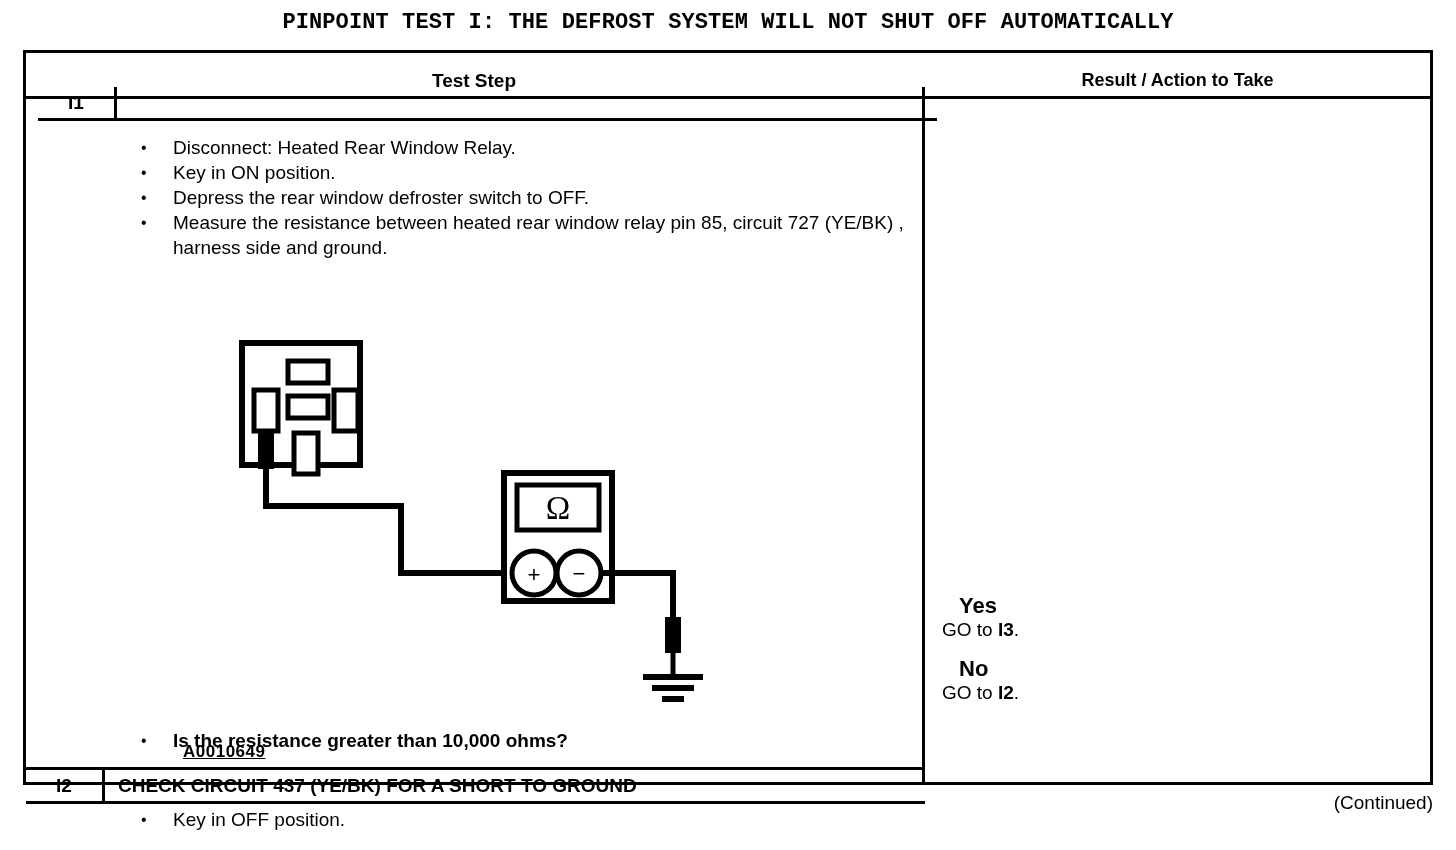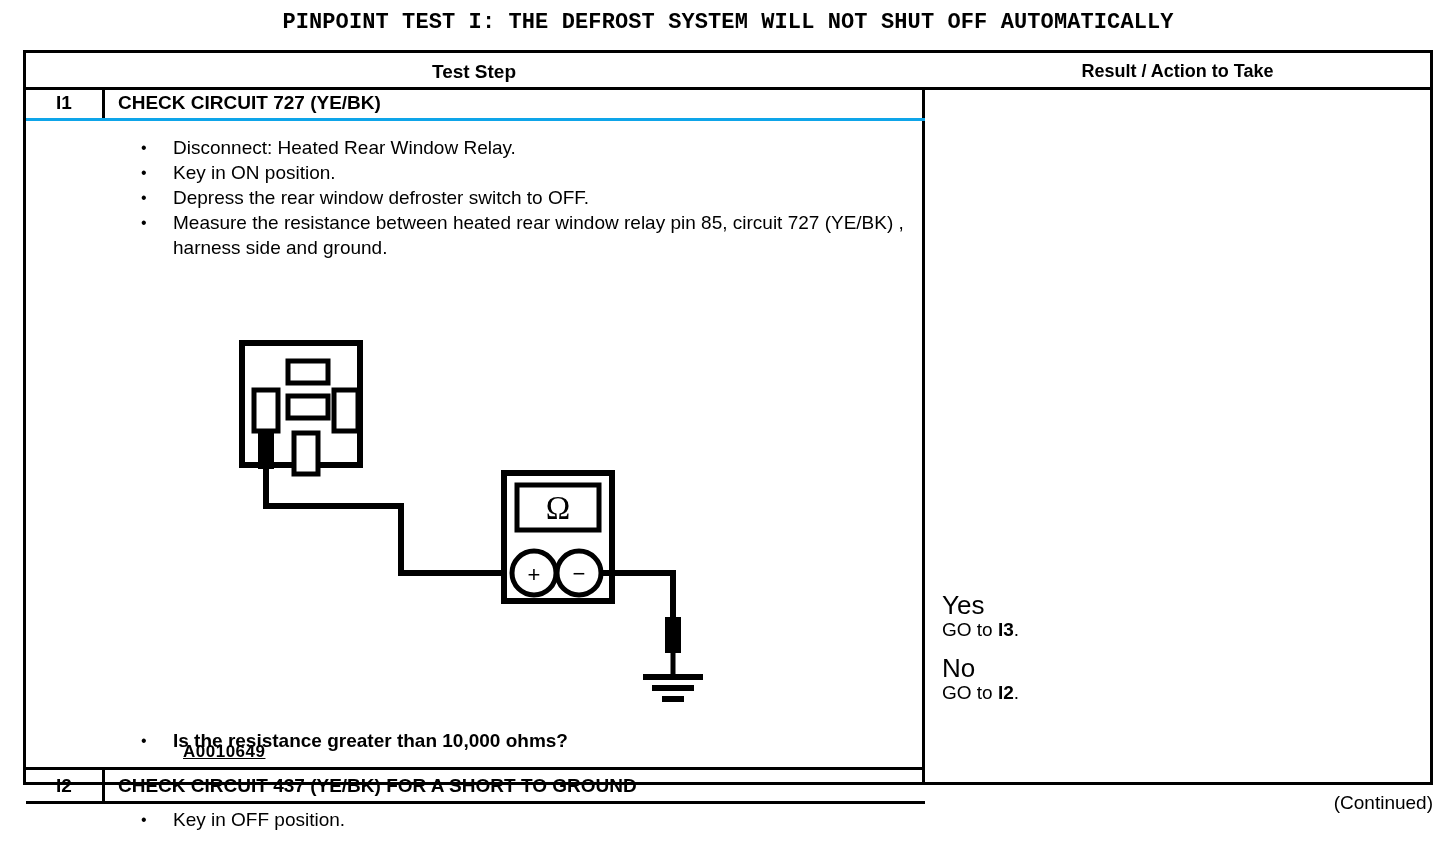--- a/index.html
+++ b/index.html
@@ -38,21 +38,21 @@
     width: 1410px;
     height: 735px;
     border: 3px solid #000;
     box-sizing: border-box;
   }
 
   
   .header-row {
     position: absolute;
     left: 0;
-    top: 3px;
+    top: 12px;
     width: 100%;
     height: 34px;
     border-bottom: 3px solid #000;
     box-sizing: border-box;
   }
   .hdr-test-step {
     position: absolute;
     left: 0;
     top: 0;
     width: 896px;
@@ -80,25 +80,25 @@
     left: 896px;
     top: 34px;
     width: 3px;
     bottom: 0;
     background: #000;
   }
 
   
   .step-title-row {
     position: absolute;
-    left: 0;
+    left: 12px;
     top: 34px;
     width: 899px;
     height: 34px;
-    border-bottom: 3px solid #0ea5e9;
+    border-bottom: 3px solid #000000;
     box-sizing: border-box;
   }
   .step-num-cell {
     position: absolute;
     left: 0;
     top: 0;
     width: 79px;
     height: 31px;
     line-height: 31px;
     text-align: center;
@@ -174,23 +174,24 @@
   }
 
   
   .result-block {
     position: absolute;
     left: 916px;
     top: 540px;
     width: 420px;
   }
   .res-label {
-    font-size: 26px;
-    font-weight: normal;
-    line-height: 25px;
+    font-size: 22px;
+    font-weight: bold;
+    line-height: 25px;
+    margin-left: 17px;
   }
   .res-action {
     font-size: 19px;
     line-height: 24px;
     margin-bottom: 14px;
   }
   .res-action b { font-weight: bold; }
 
   
   .step2-title-row {
@@ -263,21 +264,20 @@
 
   <div class="header-row">
     <div class="hdr-test-step">Test Step</div>
     <div class="hdr-result">Result / Action to Take</div>
   </div>
 
   <div class="col-divider"></div>
 
   <div class="step-title-row">
     <div class="step-num-cell">I1</div>
-    <div class="step-title-cell">CHECK CIRCUIT 727 (YE/BK)</div>
   </div>
 
   <div class="step-body">
 
     <div class="bullet-list">
       <div class="bullet-item">
         <span class="dot">•</span>
         <span>Disconnect: Heated Rear Window Relay.</span>
       </div>
       <div class="bullet-item">

